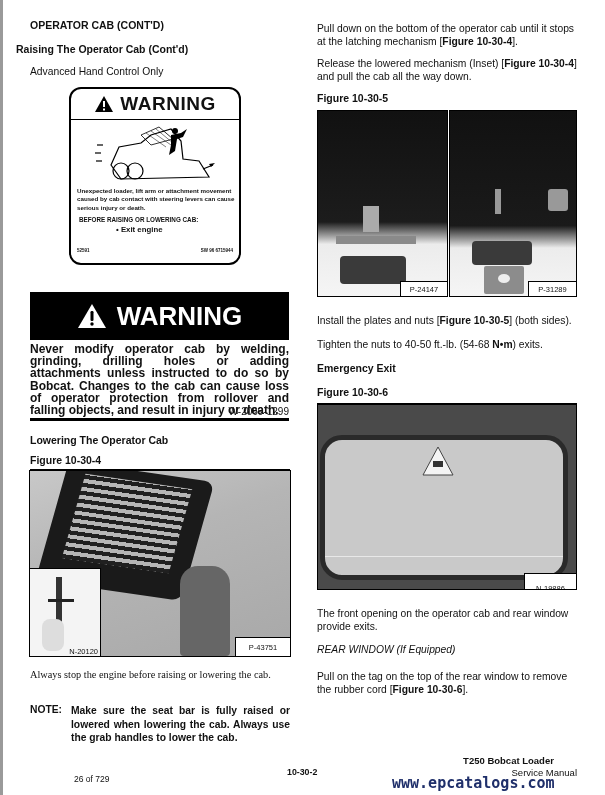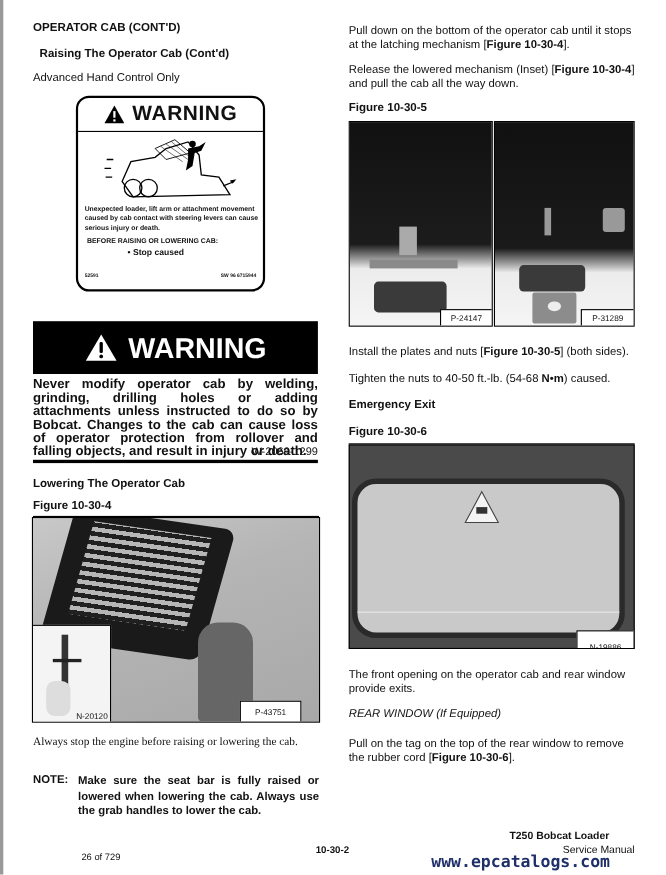--- a/index.html
+++ b/index.html
@@ -31,21 +31,21 @@
   
   .photo { border:1px solid #000; box-sizing:border-box; overflow:hidden; }
   .tag { position:absolute; background:#fff; border:1px solid #000; font-size:7.5px; display:flex; align-items:center; justify-content:center; box-sizing:border-box; }
 </style>
 </head>
 <body>
 
 <div class="left-edge"></div>
 
 <div class="abs h-bold" style="left:30px; top:19px;">OPERATOR CAB (CONT'D)</div>
-<div class="abs h-bold" style="left:36px; top:43px;">Raising The Operator Cab (Cont'd)</div>
+<div class="abs h-bold" style="left:16px; top:43px;">Raising The Operator Cab (Cont'd)</div>
 <div class="abs p" style="left:30px; top:65px;">Advanced Hand Control Only</div>
 
 <div class="abs decal">
   <div class="decal-head">
     <svg width="20" height="18" viewBox="0 0 20 18">
         <polygon points="10,1 19,17 1,17" fill="#000"></polygon>
         <rect x="9" y="6" width="2" height="6" fill="#fff"></rect>
         <rect x="9" y="13.5" width="2" height="2" fill="#fff"></rect>
       </svg>
     <span>WARNING</span>
@@ -67,21 +67,21 @@
         <path d="M118,39 l6,-1 l-4,4z"></path>
       </g>
     <g stroke="#000" stroke-width="0.5">
         <line x1="55" y1="8" x2="75" y2="22"></line>
         <line x1="60" y1="6" x2="80" y2="20"></line>
         <line x1="65" y1="4" x2="82" y2="18"></line>
       </g>
   </svg>
   <div class="decal-text">Unexpected loader, lift arm or attachment movement caused by cab contact with steering levers can cause serious injury or death.</div>
   <div class="decal-before">BEFORE RAISING OR LOWERING CAB:</div>
-  <div class="decal-stop">• Stop caused</div>
+  <div class="decal-stop">• Exit engine</div>
   <div class="decal-code-l">52591</div>
   <div class="decal-code-r">SW 96  6715944</div>
 </div>
 
 <div class="abs warn-banner">
   <svg width="30" height="26" viewBox="0 0 30 26">
       <polygon points="15,1 29,25 1,25" fill="#fff"></polygon>
       <rect x="13.5" y="8" width="3" height="10" rx="1.2" fill="#000"></rect>
       <circle cx="15" cy="21" r="1.7" fill="#000"></circle>
     </svg>
@@ -99,21 +99,21 @@
   <div class="abs" style="left:20px; top:0px; width:150px; height:120px; background:#1a1a1a; transform:skewX(-8deg) rotate(8deg); border-radius:10px;">
     <div style="position:absolute; left:20px; top:10px; width:110px; height:85px; background:repeating-linear-gradient(0deg,#222 0 4px,#ddd 4px 8px), repeating-linear-gradient(90deg,#222 0 4px,transparent 4px 8px); opacity:0.8;"></div>
   </div>
   <div class="abs" style="left:150px; top:95px; width:50px; height:90px; background:#666; border-radius:18px 18px 4px 4px;"></div>
   <div class="abs" style="left:0px; top:97px; width:70px; height:89px; background:#f4f4f4; border-right:1px solid #000; border-top:1px solid #000;">
     <div style="position:absolute; left:26px; top:8px; width:6px; height:70px; background:#333;"></div>
     <div style="position:absolute; left:18px; top:30px; width:26px; height:3px; background:#222;"></div>
     <div style="position:absolute; left:12px; top:50px; width:22px; height:32px; background:#ddd; border-radius:8px;"></div>
     <div class="abs" style="right:2px; bottom:2px; font-size:7.5px;text-align:center;">N-20120</div>
   </div>
-  <div class="tag" style="left:188px; top:166px; width:56px; height:20px;">P-43751</div>
+  <div class="tag" style="left:205px; top:166px; width:56px; height:20px;">P-43751</div>
 </div>
 
 <div class="abs p just" style="left:30px; top:668px; width:260px;font-family:Liberation Serif, serif;">Always stop the engine before raising or lowering the cab.</div>
 <div class="abs b" style="left:30px; top:704px; font-size:10.3px;">NOTE:</div>
 <div class="abs b just" style="left:71px; top:704px; width:219px; font-size:10.3px; line-height:13.5px;">Make sure the seat bar is fully raised or lowered when lowering the cab. Always use the grab handles to lower the cab.</div>
 
 <div class="abs p" style="left:317px; top:22px; width:262px;"><span>Pull down on the bottom of the operator cab until it stops at the latching mechanism [</span><span class="b">Figure 10-30-4</span><span>].</span></div>
 <div class="abs p" style="left:317px; top:57px; width:262px;"><span>Release the lowered mechanism (Inset) [</span><span class="b">Figure 10-30-4</span><span>] and pull the cab all the way down.</span></div>
 <div class="abs figlabel" style="left:317px; top:92px;">Figure 10-30-5</div>
 
@@ -127,21 +127,21 @@
   <div class="abs" style="left:22px; top:130px; width:60px; height:24px; background:#3a3a3a; border-radius:4px;"></div>
   <div class="abs" style="left:34px; top:155px; width:40px; height:28px; background:#8c8c8c; border-radius:2px;">
       <div style="position:absolute; left:14px; top:8px; width:12px; height:9px; background:#eee; border-radius:50%;"></div>
     </div>
   <div class="abs" style="left:98px; top:78px; width:20px; height:22px; background:#999; border-radius:3px;"></div>
   <div class="abs" style="left:45px; top:78px; width:6px; height:25px; background:#999;"></div>
   <div class="tag" style="left:78px; top:170px; width:49px; height:16px;">P-31289</div>
 </div>
 
 <div class="abs p" style="left:317px; top:314px; width:262px;"><span>Install the plates and nuts [</span><span class="b">Figure 10-30-5</span><span>] (both sides).</span></div>
-<div class="abs p" style="left:317px; top:338px; width:262px;"><span>Tighten the nuts to 40-50 ft.-lb. (54-68 </span><span class="b">N•m</span><span>) caused.</span></div>
+<div class="abs p" style="left:317px; top:338px; width:262px;"><span>Tighten the nuts to 40-50 ft.-lb. (54-68 </span><span class="b">N•m</span><span>) exits.</span></div>
 <div class="abs h-bold" style="left:317px; top:362px;">Emergency Exit</div>
 <div class="abs figlabel" style="left:317px; top:386px;">Figure 10-30-6</div>
 <div class="abs rule" style="left:317px; top:403px; width:260px; height:1px;"></div>
 
 <div class="abs photo" style="left:317px; top:404px; width:260px; height:186px; background:#4a4a4a;">
   <div class="abs" style="left:2px; top:30px; width:248px; height:145px; background:#c9c9c9; border:5px solid #2a2a2a; border-radius:22px; box-sizing:border-box;">
     <div style="position:absolute; left:0; right:0; bottom:18px; height:1px; background:#e8e8e8;"></div>
   </div>
   <svg class="abs" style="left:103px; top:40px;" width="34" height="34" viewBox="0 0 34 34">
       <polygon points="17,2 32,30 2,30" fill="#f4f4f4" stroke="#444" stroke-width="1"></polygon>

